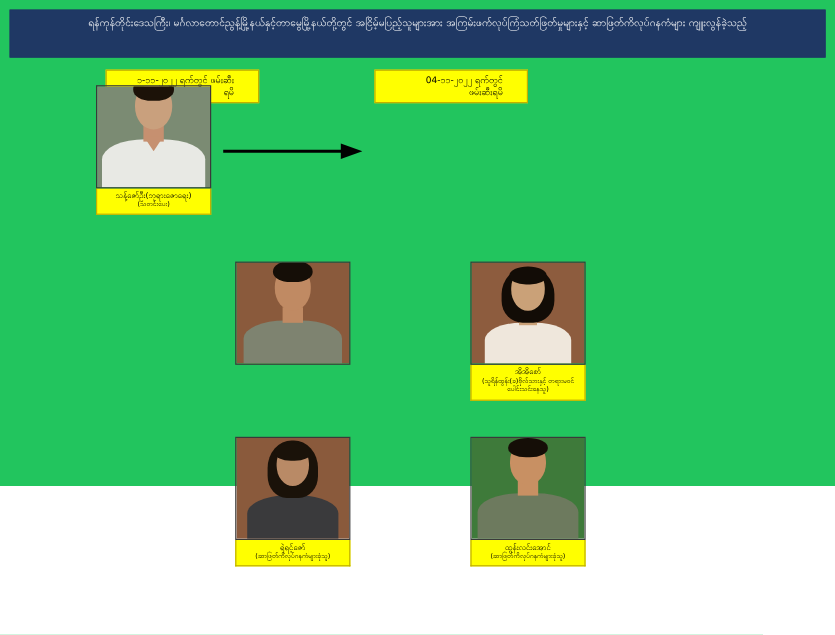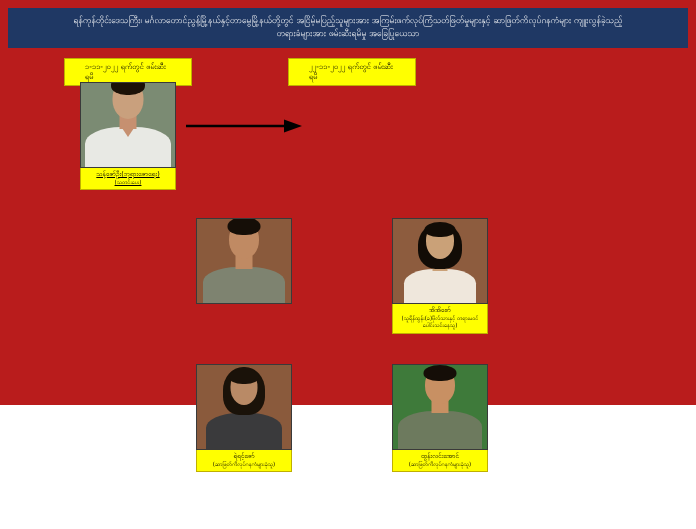--- a/index.html
+++ b/index.html
@@ -11,21 +11,21 @@
     height: 529px;
     background: #ffffff;
     font-family: "DejaVu Sans", "Liberation Sans", sans-serif;
     overflow: hidden;
     position: relative;
   }
   #page {
     position: relative;
     width: 696px;
     height: 405px;
-    background: #b91c1c;
+    background: #22c55e;
   }
 
   
   .banner {
     position: absolute;
     left: 8px;
     top: 8px;
     width: 680px;
     min-height: 40px;
     background: #1f3864;
@@ -41,25 +41,26 @@
     letter-spacing: 0.1px;
     word-break: break-word;
   }
 
   
   .date-label {
     position: absolute;
     background: #ffff00;
     border: 1px solid #c0b000;
     box-sizing: border-box;
-    text-align: left;
+    text-align: right;
     font-size: 7.5px;
     color: #000000;
     padding: 3px 20px;
     line-height: 1.3;
+    margin-left: 24px;
   }
   #date-left  { left: 64px;  top: 58px; width: 128px; }
   #date-right { left: 288px; top: 58px; width: 128px; }
 
   
   .card {
     position: absolute;
   }
   .photo {
     width: 100%;
@@ -128,21 +129,21 @@
     color: #000000;
     line-height: 1.35;
     padding: 2px 2px 3px 2px;
   }
   .caption .sub {
     font-size: 5.5px;
     display: block;
   }
 
   
-  #card-1 { left: 80px;  top: 82px;  width: 96px; text-decoration: underline; }
+  #card-1 { left: 80px;  top: 71px;  width: 96px; }
   #card-2 { left: 304px; top: 76px;  width: 96px; }
   #card-3 { left: 196px; top: 218px; width: 96px; }
   #card-4 { left: 392px; top: 218px; width: 96px; border-radius: 11px; }
   #card-5 { left: 196px; top: 364px; width: 96px; }
   #card-6 { left: 392px; top: 364px; width: 96px; }
 
   
   #arrow {
     position: absolute;
     left: 184px;
@@ -151,25 +152,24 @@
     height: 16px;
   }
 </style>
 </head>
 <body>
 
 <div id="page">
 
   <div class="banner">
     <div class="line">ရန်ကုန်တိုင်းဒေသကြီး၊ မင်္ဂလာတောင်ညွန့်မြို့နယ်နှင့်တာမွေမြို့နယ်တို့တွင် အငြိမ့်မပြည့်သူများအား အကြမ်းဖက်လုပ်ကြံသတ်ဖြတ်မှုများနှင့် ဆာဖြတ်ကိလုပ်ဂနကံများ ကျူးလွန်ခဲ့သည့်</div>
-    <div class="line">တရားခံများအား ဖမ်းဆီးရမိမှု အခြေပြုယေသာ</div>
   </div>
 
   <div class="date-label" id="date-left">၁-၁၁-၂၀၂၂ ရက်တွင် ဖမ်းဆီးရမိ</div>
-  <div class="date-label" id="date-right">၂၂-၁၁-၂၀၂၂ ရက်တွင် ဖမ်းဆီးရမိ</div>
+  <div class="date-label" id="date-right">04-၁၁-၂၀၂၂ ရက်တွင် ဖမ်းဆီးရမိ</div>
 
   <svg id="arrow" viewBox="0 0 118 16">
     <line x1="2" y1="8" x2="104" y2="8" stroke="#000000" stroke-width="2.4"></line>
     <polygon points="118,8 100,1.5 100,14.5" fill="#000000"></polygon>
   </svg>
 
   <div class="card" id="card-1">
     <div class="photo">
       <div class="bg" style="background:#7b8b73"></div>
       <div class="person">

